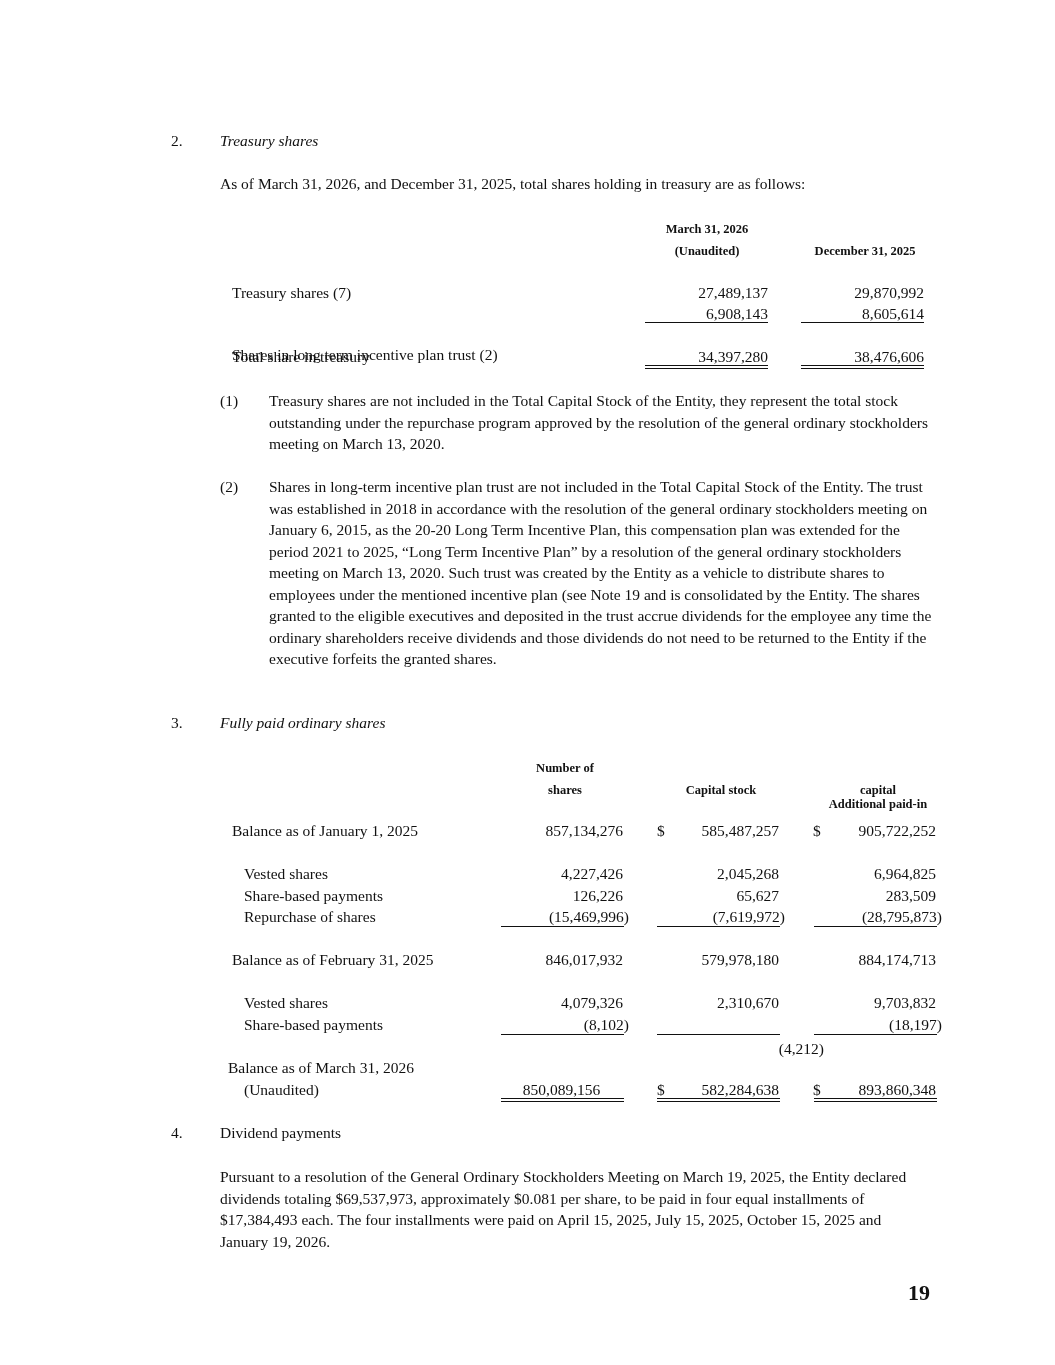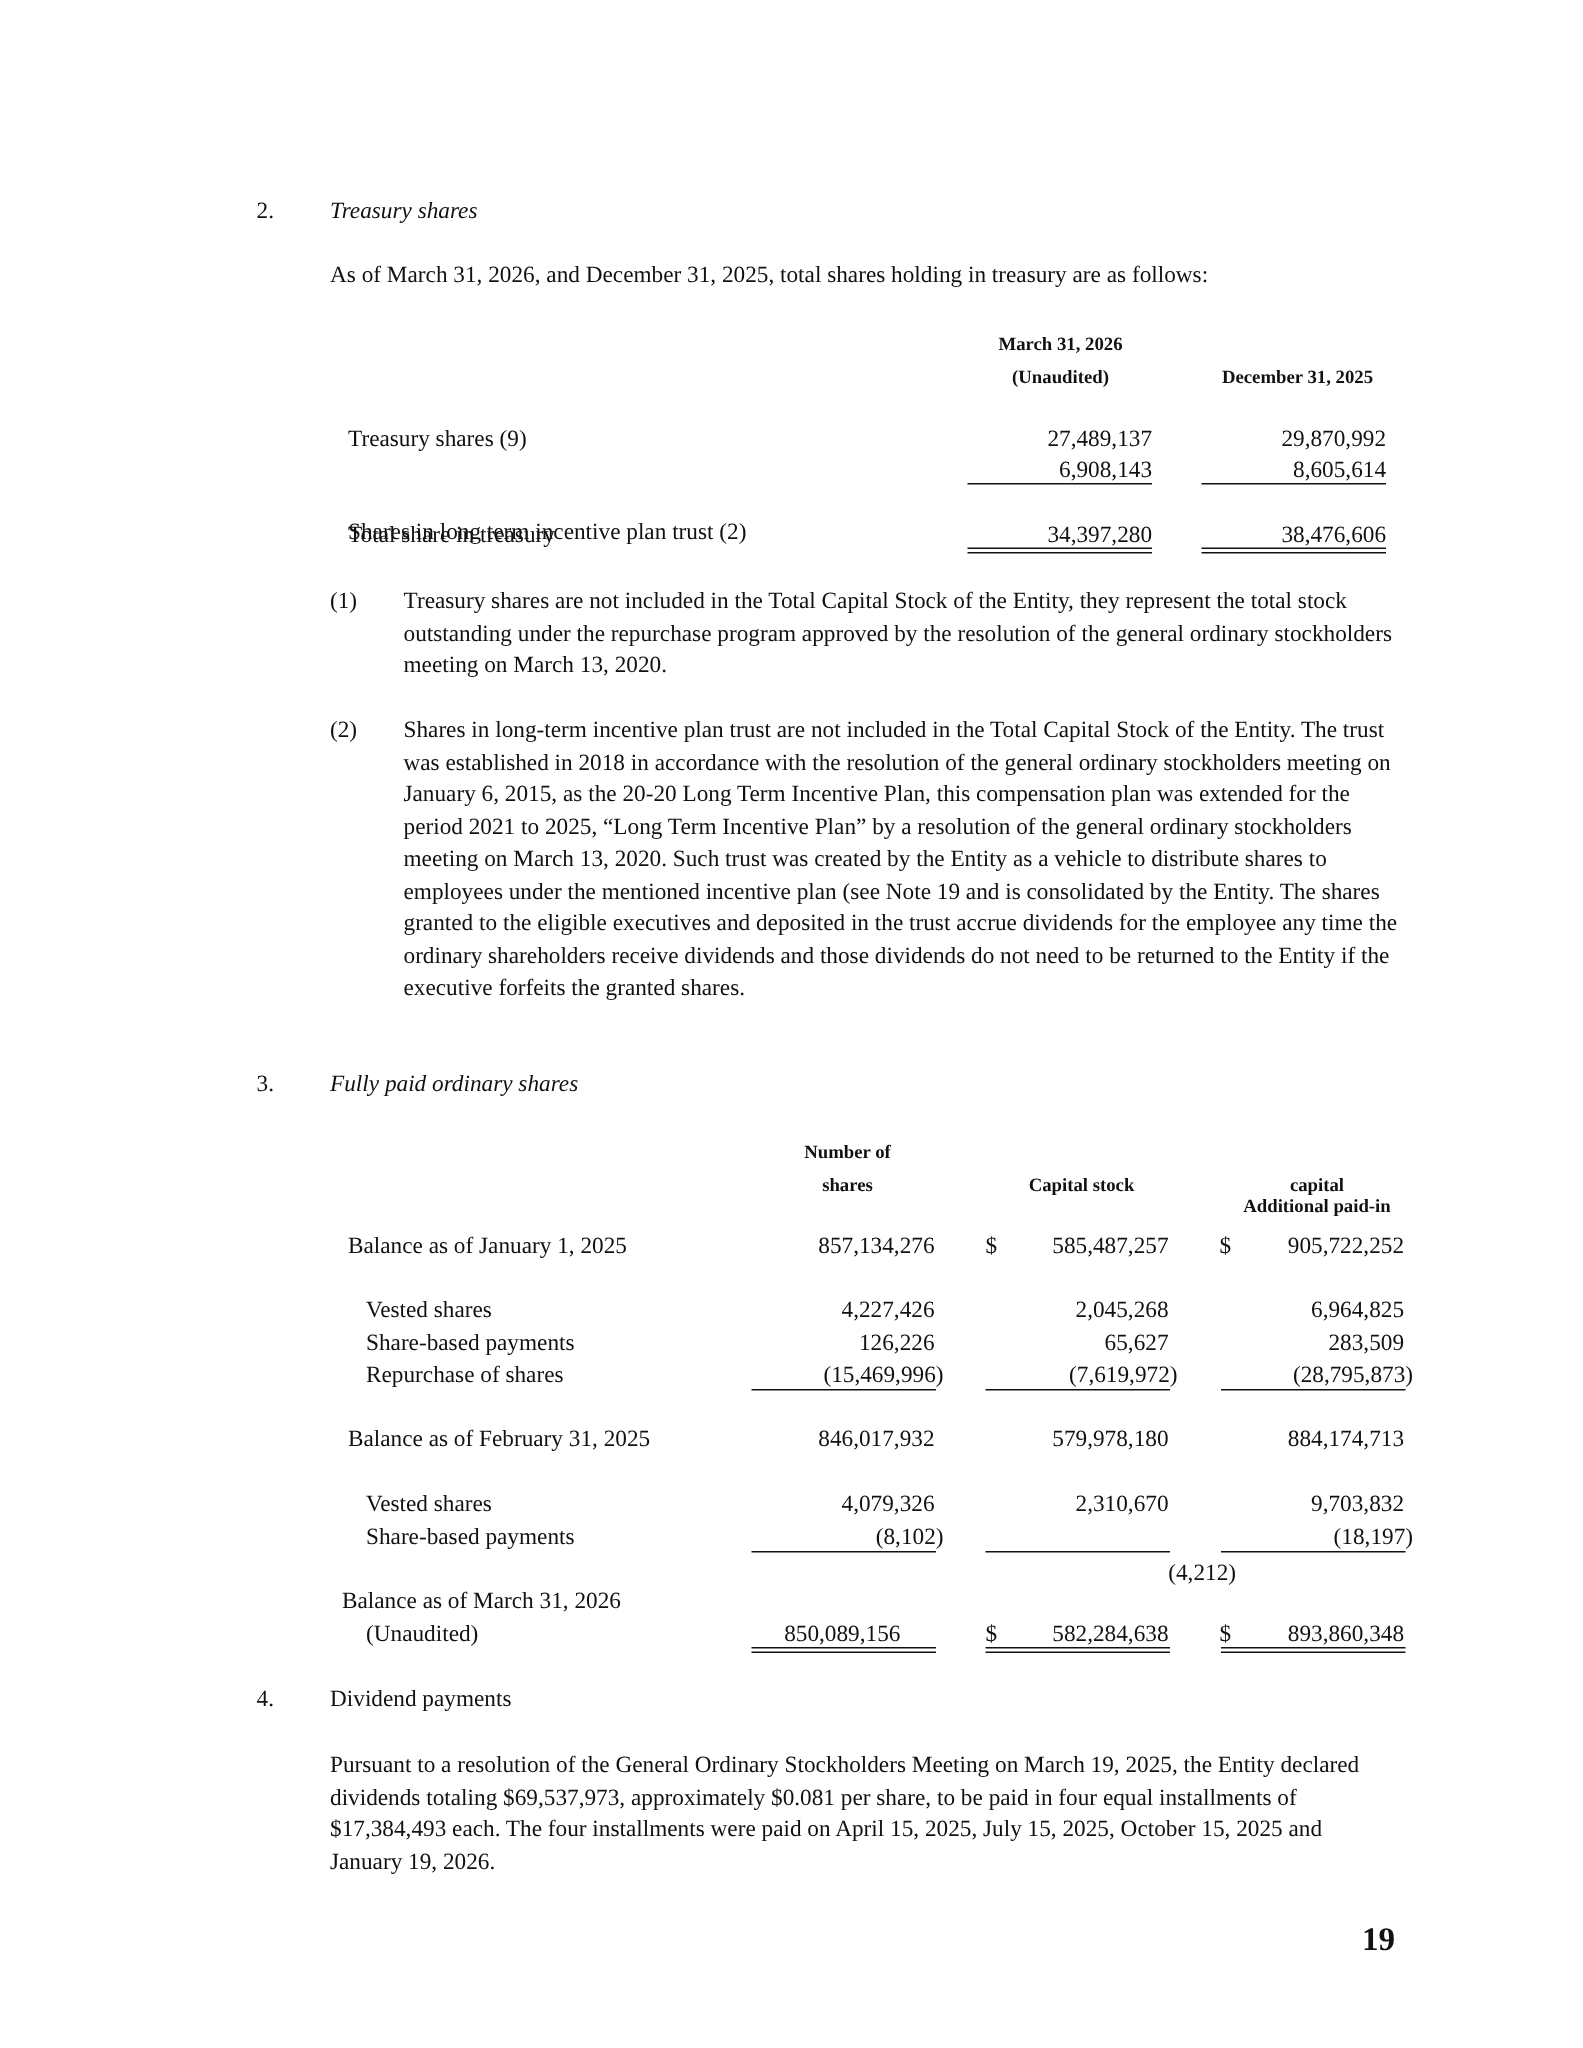--- a/index.html
+++ b/index.html
@@ -23,21 +23,21 @@
 <div class="abs" style="left:171px;top:132px;">2.</div>
 <div class="abs italic" style="left:220px;top:132px;">Treasury shares</div>
 <div class="abs" style="left:220px;top:175px;">As of March 31, 2026, and December 31, 2025, total shares holding in treasury are as follows:</div>
 
 <div>
   <div class="hdr" style="left:645px;top:222px;width:124px;">March 31, 2026</div>
   <div class="hdr" style="left:645px;top:244px;width:124px;">(Unaudited)</div>
   <div class="hdr" style="left:800px;top:244px;width:130px;">December 31, 2025</div>
 
   <div>
-    <div class="abs" style="left:232px;top:284px;">Treasury shares (9)</div>
+    <div class="abs" style="left:232px;top:284px;">Treasury shares (7)</div>
     <div class="abs r" style="left:645px;top:284px;width:123px;">27,489,137</div>
     <div class="abs r" style="left:801px;top:284px;width:123px;">29,870,992</div>
   </div>
   <div>
     <div class="abs" style="left:232px;top:305px;margin-top:41px;">Shares in long term incentive plan trust (2)</div>
     <div class="abs r" style="left:645px;top:305px;width:123px;">6,908,143</div>
     <div class="abs r" style="left:801px;top:305px;width:123px;">8,605,614</div>
     <div class="ul" style="left:645px;top:322px;width:123px;"></div>
     <div class="ul" style="left:801px;top:322px;width:123px;"></div>
   </div>

